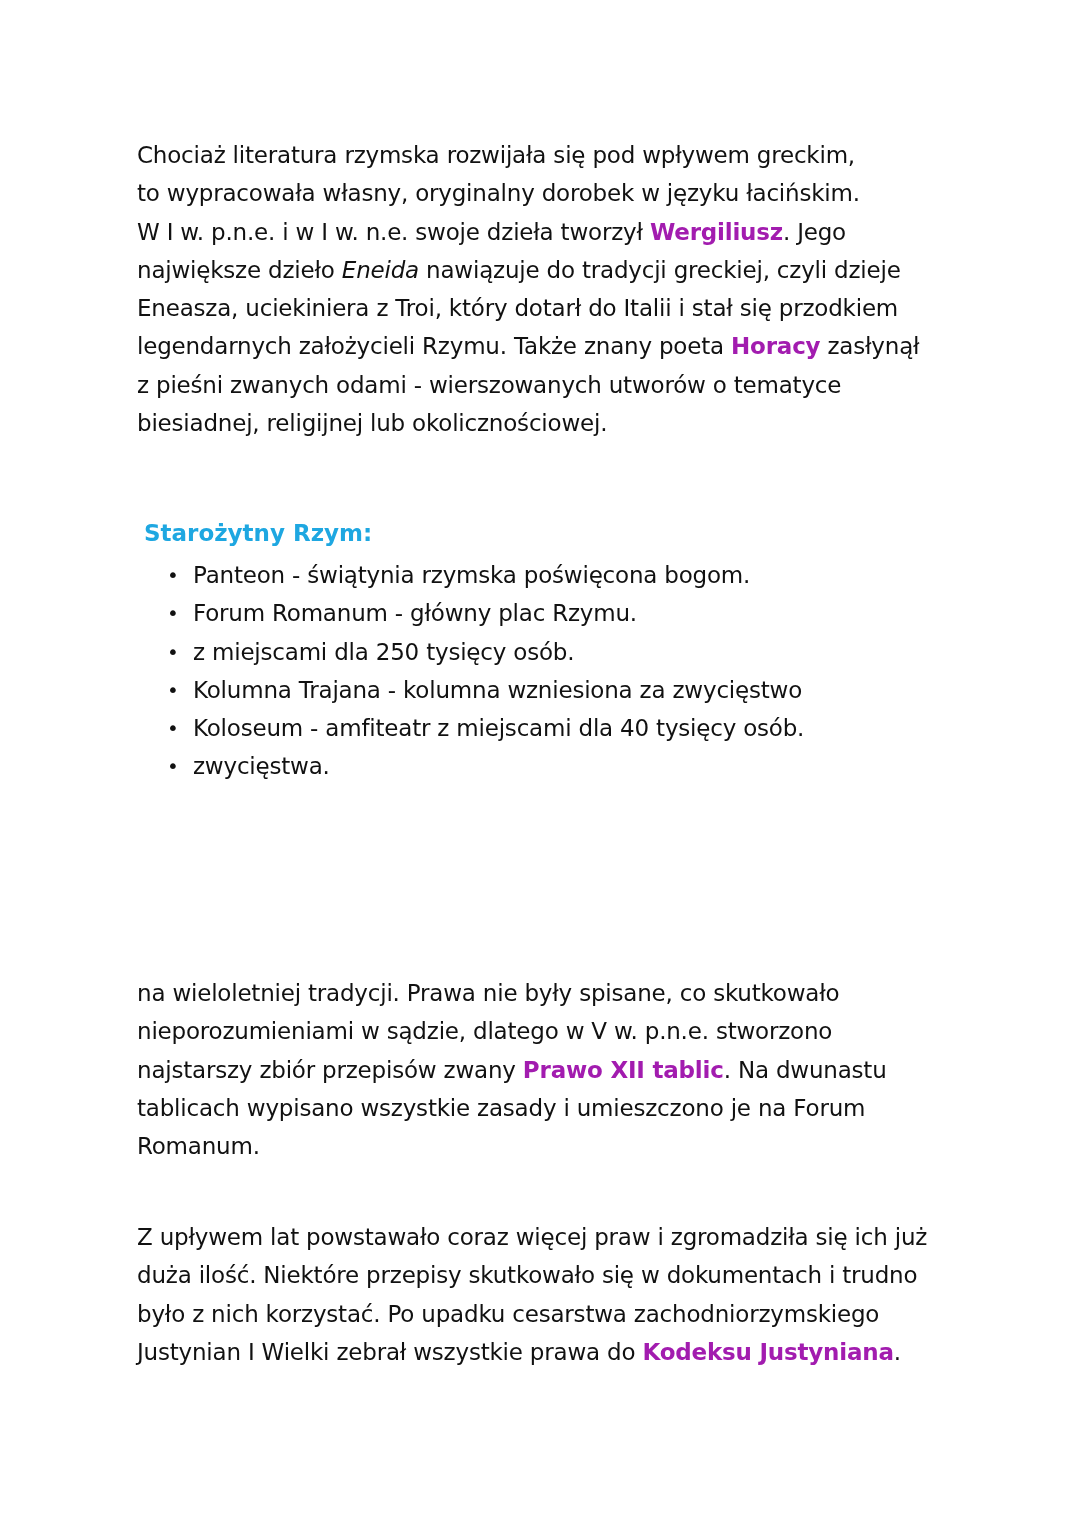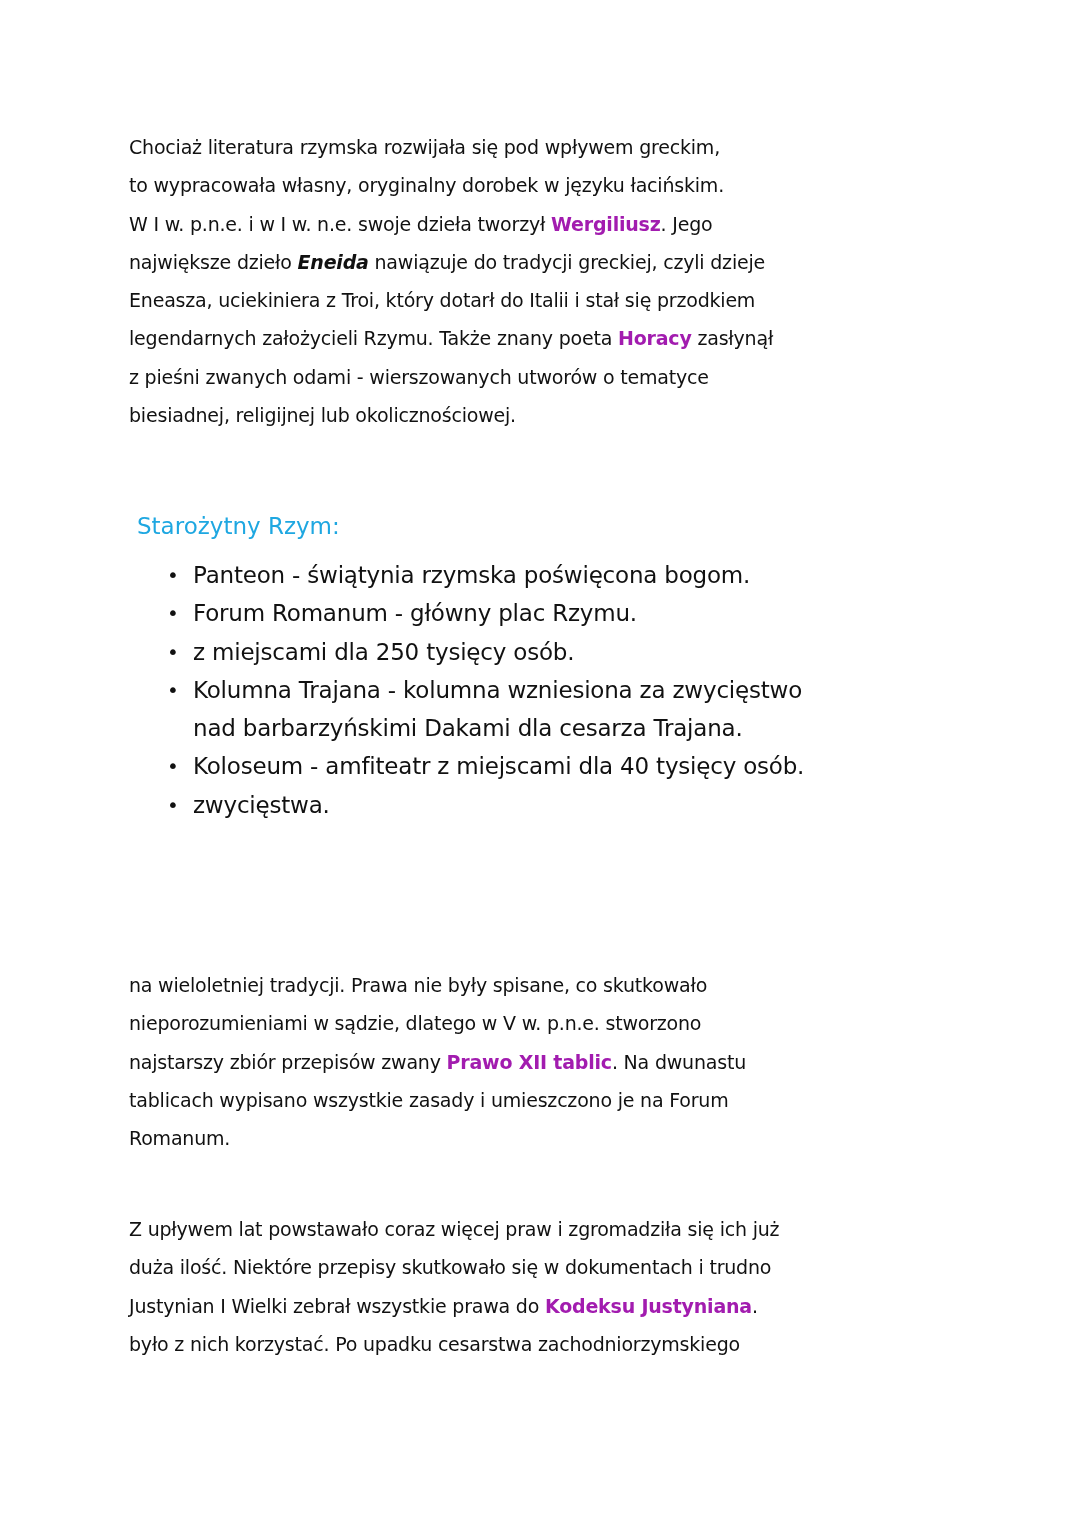--- a/index.html
+++ b/index.html
@@ -1,25 +1,25 @@
 <!DOCTYPE html>
 <html><head>
 <meta charset="utf-8">
 <style>
   html, body { margin: 0; padding: 0; background: #ffffff; }
   body {
     width: 1080px; height: 1527px; position: relative; overflow: hidden;
     font-family: "DejaVu Sans", sans-serif; color: #111111;
   }
   .page { position: absolute; left: 129px; top: 128px; width: 830px; }
-  .para { font-size: 19px; line-height: 38.3px; margin: 0; letter-spacing: -0.2px; }
+  .para { font-size: 23px; line-height: 38.3px; margin: 8px; letter-spacing: -0.2px; }
   .line { display: block; white-space: nowrap; }
   .hl { color: #a21caf; font-weight: bold; }
-  .it { font-style: italic; font-weight: bold; }
-  .heading { position: absolute; left: 129px; top: 505px; font-size: 23px; font-weight: normal; color: #1ea7e1; margin: 8px; }
+  .it { font-style: italic; }
+  .heading { position: absolute; left: 129px; top: 505px; font-size: 23px; font-weight: bold; color: #1ea7e1; margin: 15px; }
   .list { position: absolute; left: 129px; top: 556px; width: 830px; list-style: none; padding: 0; margin: 0; font-size: 23px; line-height: 38.3px; letter-spacing: -0.2px; }
   .list li { position: relative; padding-left: 64px; }
   .list li .bullet { position: absolute; left: 38px; top: 0; font-size: 20px; }
   .p2 { position: absolute; left: 129px; top: 966px; width: 830px; }
   .p3 { position: absolute; left: 129px; top: 1210px; width: 830px; }
 </style>
 </head>
 <body>
 
 <div class="page">
@@ -46,21 +46,20 @@
       <span class="bullet">•</span>
       <span class="line">Forum Romanum - główny plac Rzymu.</span>
     </li>
     <li>
       <span class="bullet">•</span>
       <span class="line">z miejscami dla 250 tysięcy osób.</span>
     </li>
     <li>
       <span class="bullet">•</span>
       <span class="line">Kolumna Trajana - kolumna wzniesiona za zwycięstwo</span>
-      <span class="line">nad barbarzyńskimi Dakami dla cesarza Trajana.</span>
     </li>
     <li>
       <span class="bullet">•</span>
       <span class="line">Koloseum - amfiteatr z miejscami dla 40 tysięcy osób.</span>
     </li>
     <li>
       <span class="bullet">•</span>
       <span class="line">zwycięstwa.</span>
     </li>
   </ul>
@@ -72,16 +71,16 @@
       <span class="line"><span>najstarszy zbiór przepisów zwany </span><span class="hl">Prawo XII tablic</span><span>. Na dwunastu</span></span>
       <span class="line"><span>tablicach wypisano wszystkie zasady i umieszczono je na Forum</span></span>
       <span class="line"><span>Romanum.</span></span>
     </p>
 </div>
 
 <div class="p3">
   <p class="para" id="codex">
       <span class="line"><span>Z upływem lat powstawało coraz więcej praw i zgromadziła się ich już</span></span>
       <span class="line"><span>duża ilość. Niektóre przepisy skutkowało się w dokumentach i trudno</span></span>
+      <span class="line"><span>było z nich korzystać. Po upadku cesarstwa zachodniorzymskiego</span></span>
       <span class="line"><span>Justynian I Wielki zebrał wszystkie prawa do </span><span class="hl">Kodeksu Justyniana</span><span>.</span></span>
-      <span class="line"><span>było z nich korzystać. Po upadku cesarstwa zachodniorzymskiego</span></span>
     </p>
 </div>
 
 </body></html>

